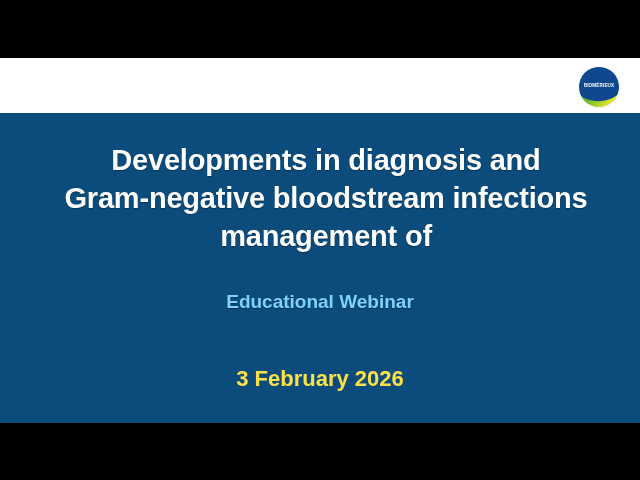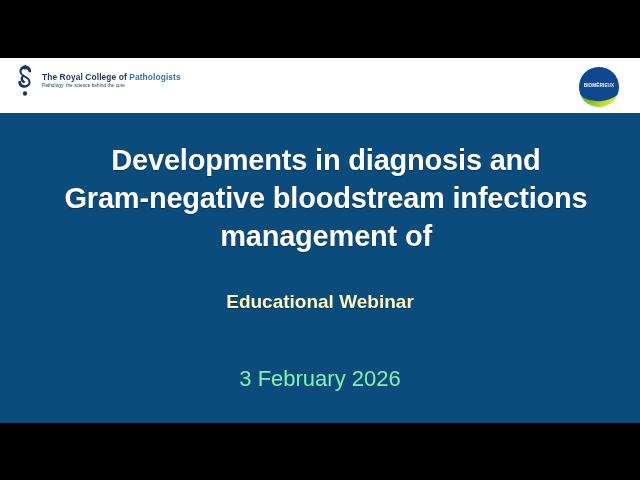--- a/index.html
+++ b/index.html
@@ -122,62 +122,48 @@
     text-shadow: 0 1px 1px rgba(0,0,0,.35);
   }
   #title-block .tline { display: block; white-space: nowrap; padding-left: 12px; }
 
   #subtitle {
     position: absolute;
     left: 0;
     top: 178px;
     width: 640px;
     text-align: center;
-    color: #fef9c3;
+    color: #7dd3fc;
     font-size: 19px;
     font-weight: bold;
     text-shadow: 0 1px 1px rgba(0,0,0,.35);
   }
 
   #event-date {
     position: absolute;
     left: 0;
     top: 253px;
     width: 640px;
     text-align: center;
-    color: #86efac;
+    color: #fde047;
     font-size: 22px;
-    font-weight: 400;
+    font-weight: 700;
   }
 </style>
 </head>
 <body>
 
 <div id="video-frame">
 
   <div class="letterbox" id="letterbox-top"></div>
 
   <div id="slide">
 
     <div id="slide-header">
 
-      <div id="rcpath-logo">
-        <svg id="rcpath-emblem-icon" viewBox="0 0 22 31" xmlns="http://www.w3.org/2000/svg" aria-hidden="true">
-          <g fill="#17365d">
-            <path d="M14.2 1.1c-3.4-1.5-7.4.1-8.5 3.3-.9 2.6.3 4.9 2.6 6.6 1.6 1.2 3.6 2.1 4.9 3.3 1.6 1.5 1.8 3.5.3 4.9-1.3 1.2-3.5 1.3-5 .3-1.3-.9-1.8-2.3-1.5-3.7l-2.6.5c-.4 2.5.8 4.8 3.1 5.9 3.2 1.5 7.3.2 8.6-2.9 1.2-2.8-.2-5.4-2.8-7.2-1.6-1.1-3.5-1.9-4.7-3.1-1.4-1.4-1.5-3.3-.1-4.5 1.3-1.1 3.4-1.1 4.7-.1 1.1.8 1.5 2 1.3 3.2l2.6-.5c.3-2.4-.8-4.6-2.9-5.6z"></path>
-            <path d="M9.6 9.6c-1.1.5-2.1 1.4-2.6 2.5-.8 1.7-.4 3.5.9 4.9.6.6 1.3 1.1 2 1.6l1.5-2c-.6-.4-1.3-.9-1.7-1.4-.8-.9-.9-2-.3-2.9.3-.5.8-.9 1.4-1.2l-1.2-1.5z"></path>
-            <ellipse cx="11" cy="2.4" rx="2.1" ry="2.2"></ellipse>
-            <ellipse cx="11" cy="28.5" rx="2.1" ry="2.2"></ellipse>
-          </g>
-        </svg>
-        <div id="rcpath-wordmark">
-          <div id="rcpath-name"><span>The Royal College of </span><span class="hl">Pathologists</span></div>
-          <div id="rcpath-tagline">Pathology: the science behind the cure</div>
-        </div>
-      </div>
 
       <div id="biomerieux-logo">
         <svg id="biomerieux-circle-icon" viewBox="0 0 42 42" xmlns="http://www.w3.org/2000/svg" aria-hidden="true">
           <defs>
             <linearGradient id="bmxGreen" x1="0" y1="0" x2="1" y2="0.35">
               <stop offset="0%" stop-color="#2f9e3d"></stop>
               <stop offset="45%" stop-color="#7fc02b"></stop>
               <stop offset="100%" stop-color="#f4ec2f"></stop>
             </linearGradient>
             <clipPath id="bmxClip">

